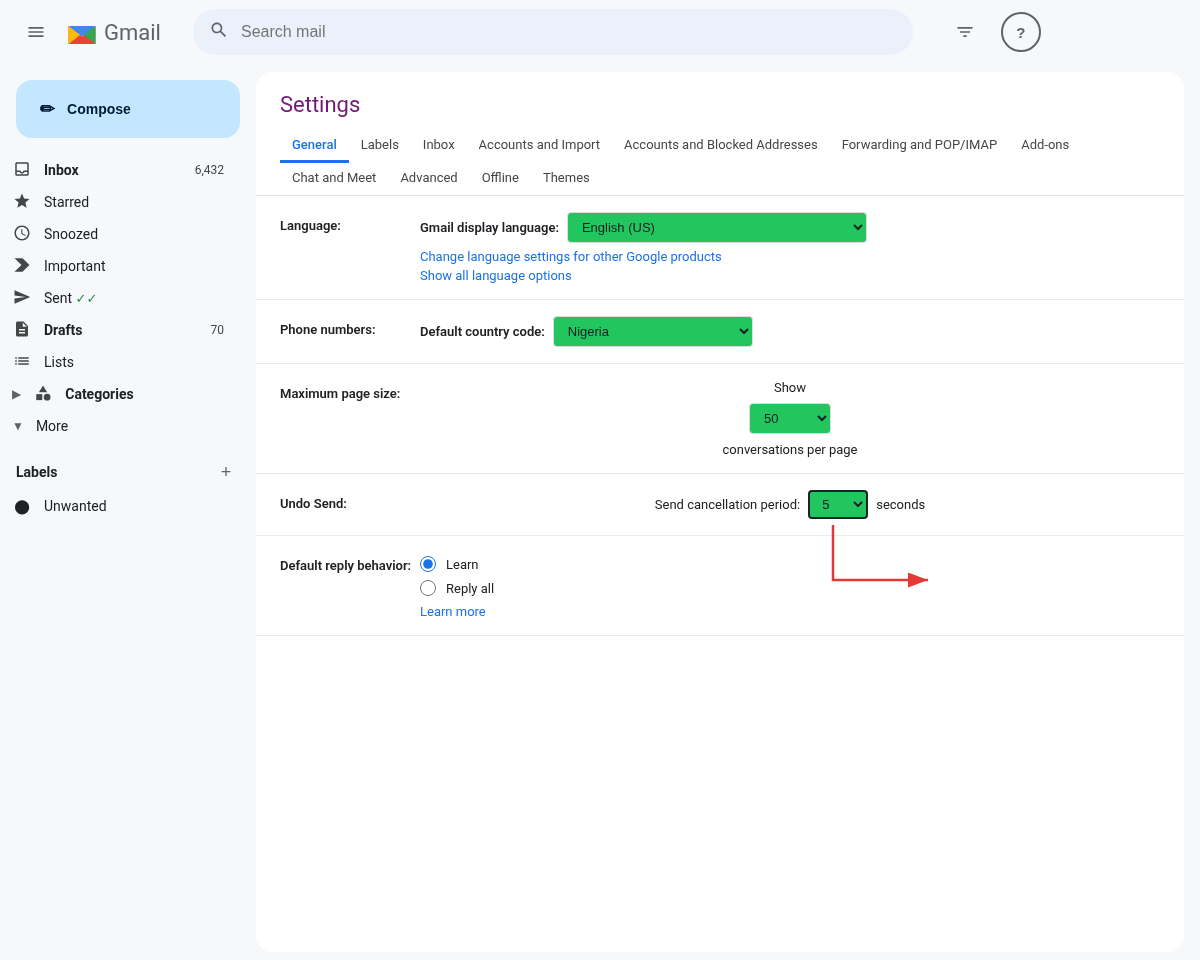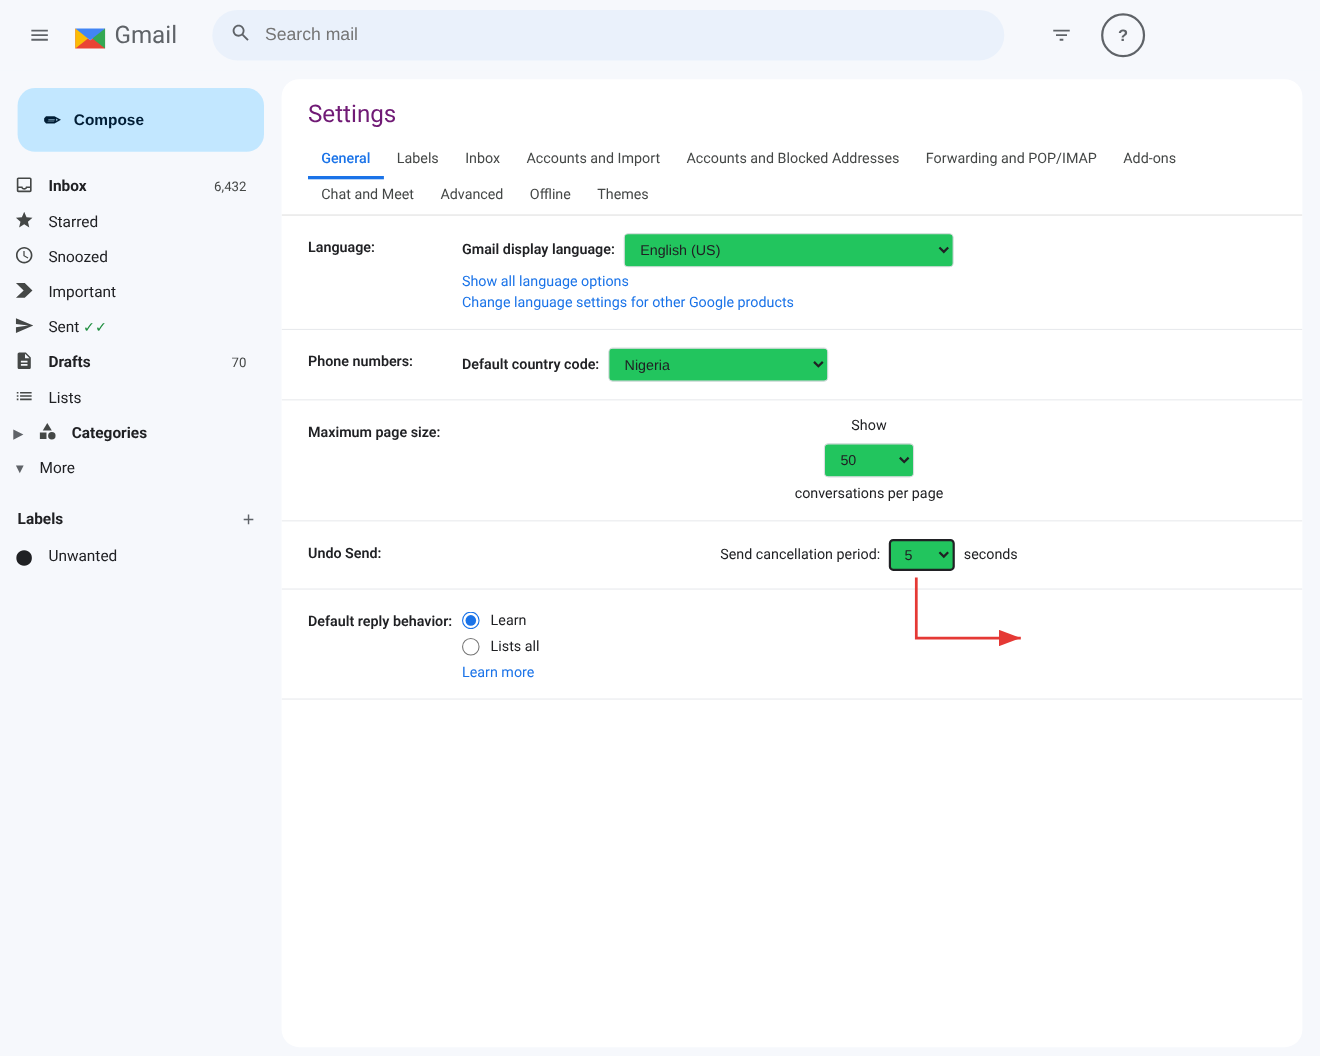--- a/index.html
+++ b/index.html
@@ -306,22 +306,22 @@
         <div class="settings-row-content">
           <div style="display:flex;align-items:center;gap:8px;margin-bottom:6px;">
             <span class="inline-label">Gmail display language:</span>
             <select class="language-select">
               <option>English (US)</option>
               <option>English (UK)</option>
               <option>Spanish</option>
               <option>French</option>
             </select>
           </div>
+          <a class="link">Change language settings for other Google products</a>
           <a class="link">Show all language options</a>
-          <a class="link">Change language settings for other Google products</a>
         </div>
       </div>
 
       <div class="settings-row">
         <div class="settings-row-label">Phone numbers:</div>
         <div class="settings-row-content">
           <div style="display:flex;align-items:center;gap:8px;">
             <span class="inline-label">Default country code:</span>
             <select class="country-select">
               <option>Nigeria</option>
@@ -386,21 +386,21 @@
           <div>Default reply behavior:</div>
         </div>
         <div class="settings-row-content">
           <div class="radio-group">
             <label class="radio-label">
               <input type="radio" name="reply_behavior" checked="" style="">
               <span>Learn</span>
             </label>
             <label class="radio-label">
               <input type="radio" name="reply_behavior" style="">
-              <span>Lists all</span>
+              <span>Reply all</span>
             </label>
           </div>
           <a class="link" style="margin-top:8px;">Learn more</a>
         </div>
       </div>
 
     </div>
   </div>
 </div>
 

